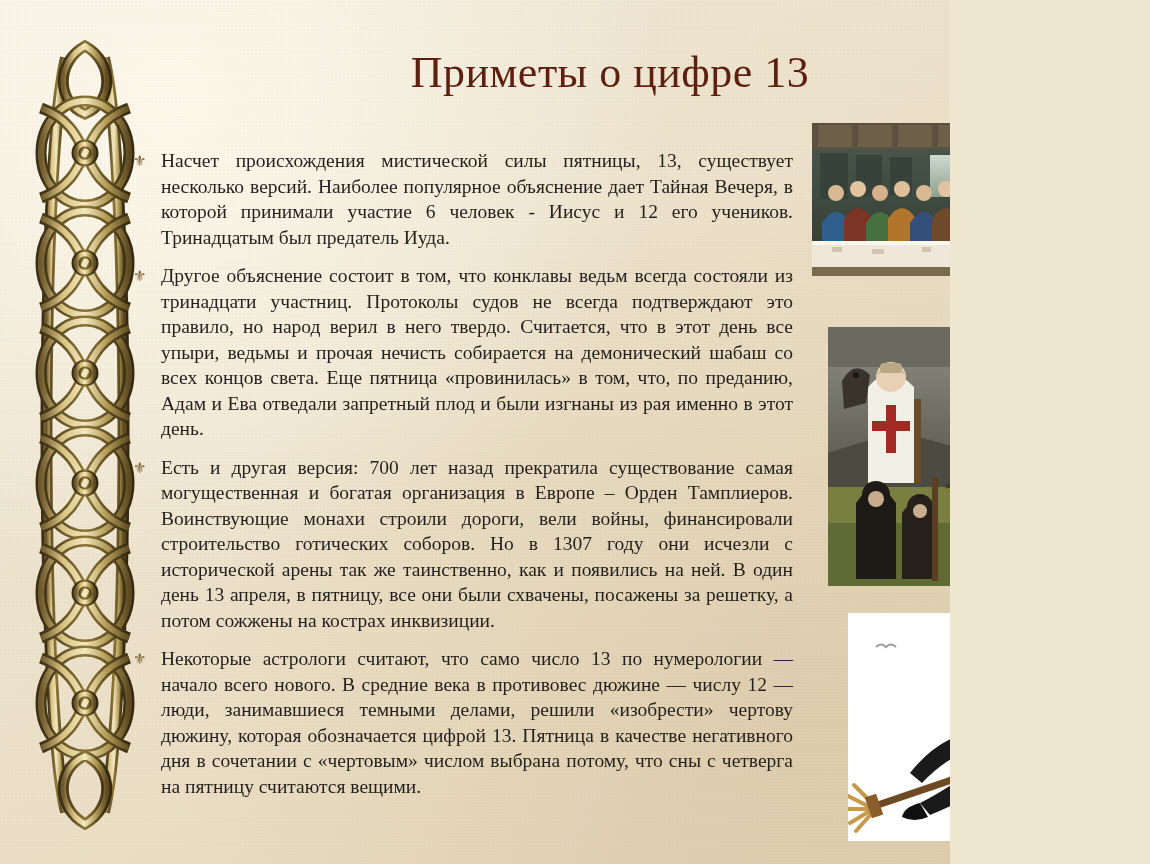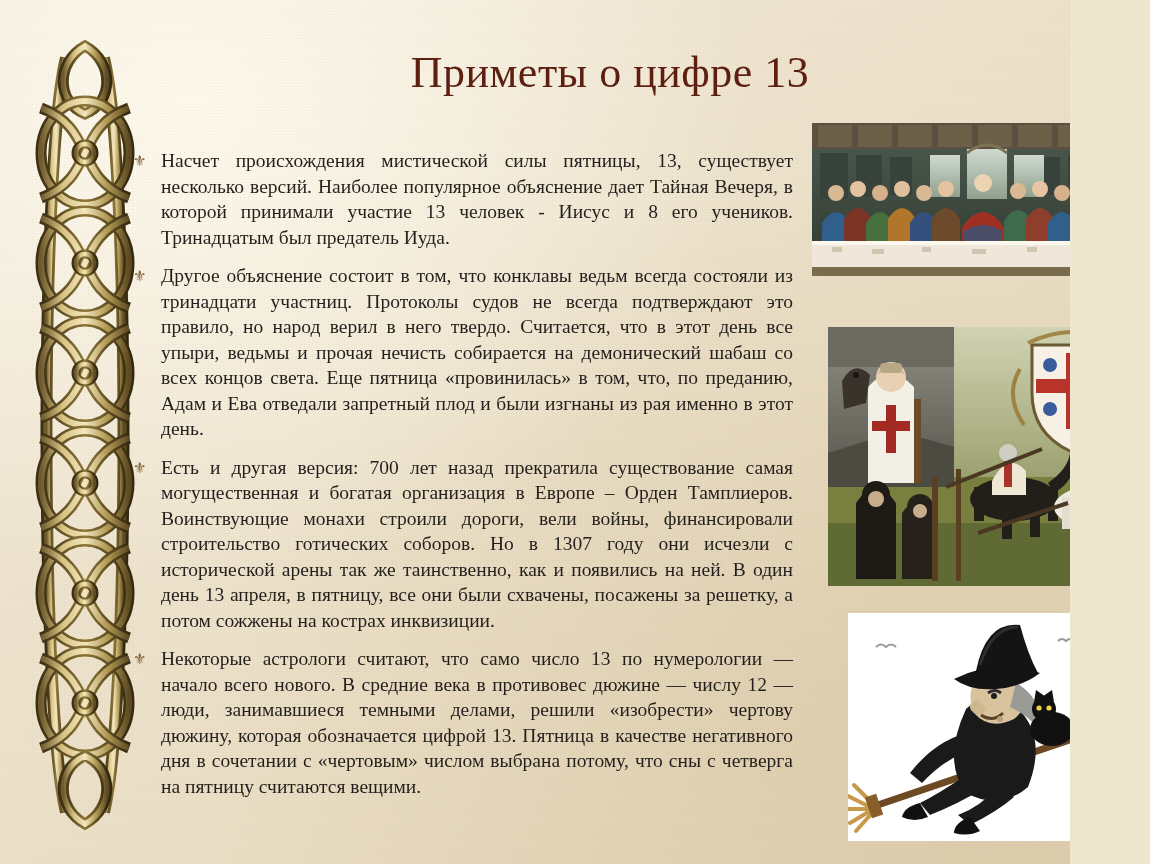--- a/index.html
+++ b/index.html
@@ -9,21 +9,21 @@
   body {
     width: 1150px;
     height: 864px;
     overflow: hidden;
     font-family: "Liberation Serif", serif;
     background: #efe6d0;
   }
 
   .slide {
     position: relative;
-    width: 1070px;
+    width: 950px;
     height: 864px;
     box-sizing: border-box;
     background:
       radial-gradient(ellipse at 18% 12%, rgba(255,252,240,0.85) 0%, rgba(255,250,235,0.0) 45%),
       radial-gradient(ellipse at 85% 85%, rgba(205,185,145,0.35) 0%, rgba(205,185,145,0.0) 55%),
       linear-gradient(145deg, #f3ece0 0%, #eee4cf 35%, #e9dcc2 70%, #e2d3b5 100%);
     overflow: hidden;
   }
 
   
@@ -177,21 +177,21 @@
       <path d="M59 784 C 30 768, 30 728, 59 716 C 88 728, 88 768, 59 784 Z" fill="none" stroke="url(#gold)" stroke-width="5.5"></path>
     </svg>
   </div>
 
   <div class="title">Приметы о цифре 13</div>
 
   <div class="content">
 
     <div class="bullet-row">
       <div class="bullet-mark">⚜</div>
-      <div class="bullet-text">Насчет происхождения мистической силы пятницы, 13, существует несколько версий. Наиболее популярное объяснение дает Тайная Вечеря, в которой принимали участие 13 человек - Иисус и 8 его учеников. Тринадцатым был предатель Иуда.</div>
+      <div class="bullet-text">Насчет происхождения мистической силы пятницы, 13, существует несколько версий. Наиболее популярное объяснение дает Тайная Вечеря, в которой принимали участие 6 человек - Иисус и 12 его учеников. Тринадцатым был предатель Иуда.</div>
     </div>
 
     <div class="bullet-row">
       <div class="bullet-mark">⚜</div>
       <div class="bullet-text">Другое объяснение состоит в том, что конклавы ведьм всегда состояли из тринадцати участниц. Протоколы судов не всегда подтверждают это правило, но народ верил в него твердо. Считается, что в этот день все упыри, ведьмы и прочая нечисть собирается на демонический шабаш со всех концов света. Еще пятница «провинилась» в том, что, по преданию, Адам и Ева отведали запретный плод и были изгнаны из рая именно в этот день.</div>
     </div>
 
     <div class="bullet-row">
       <div class="bullet-mark">⚜</div>
       <div class="bullet-text">Есть и другая версия: 700 лет назад прекратила существование самая могущественная и богатая организация в Европе – Орден Тамплиеров. Воинствующие монахи строили дороги, вели войны, финансировали строительство готических соборов. Но в 1307 году они исчезли с исторической арены так же таинственно, как и появились на ней. В один день 13 апреля, в пятницу, все они были схвачены, посажены за решетку, а потом сожжены на кострах инквизиции.</div>

